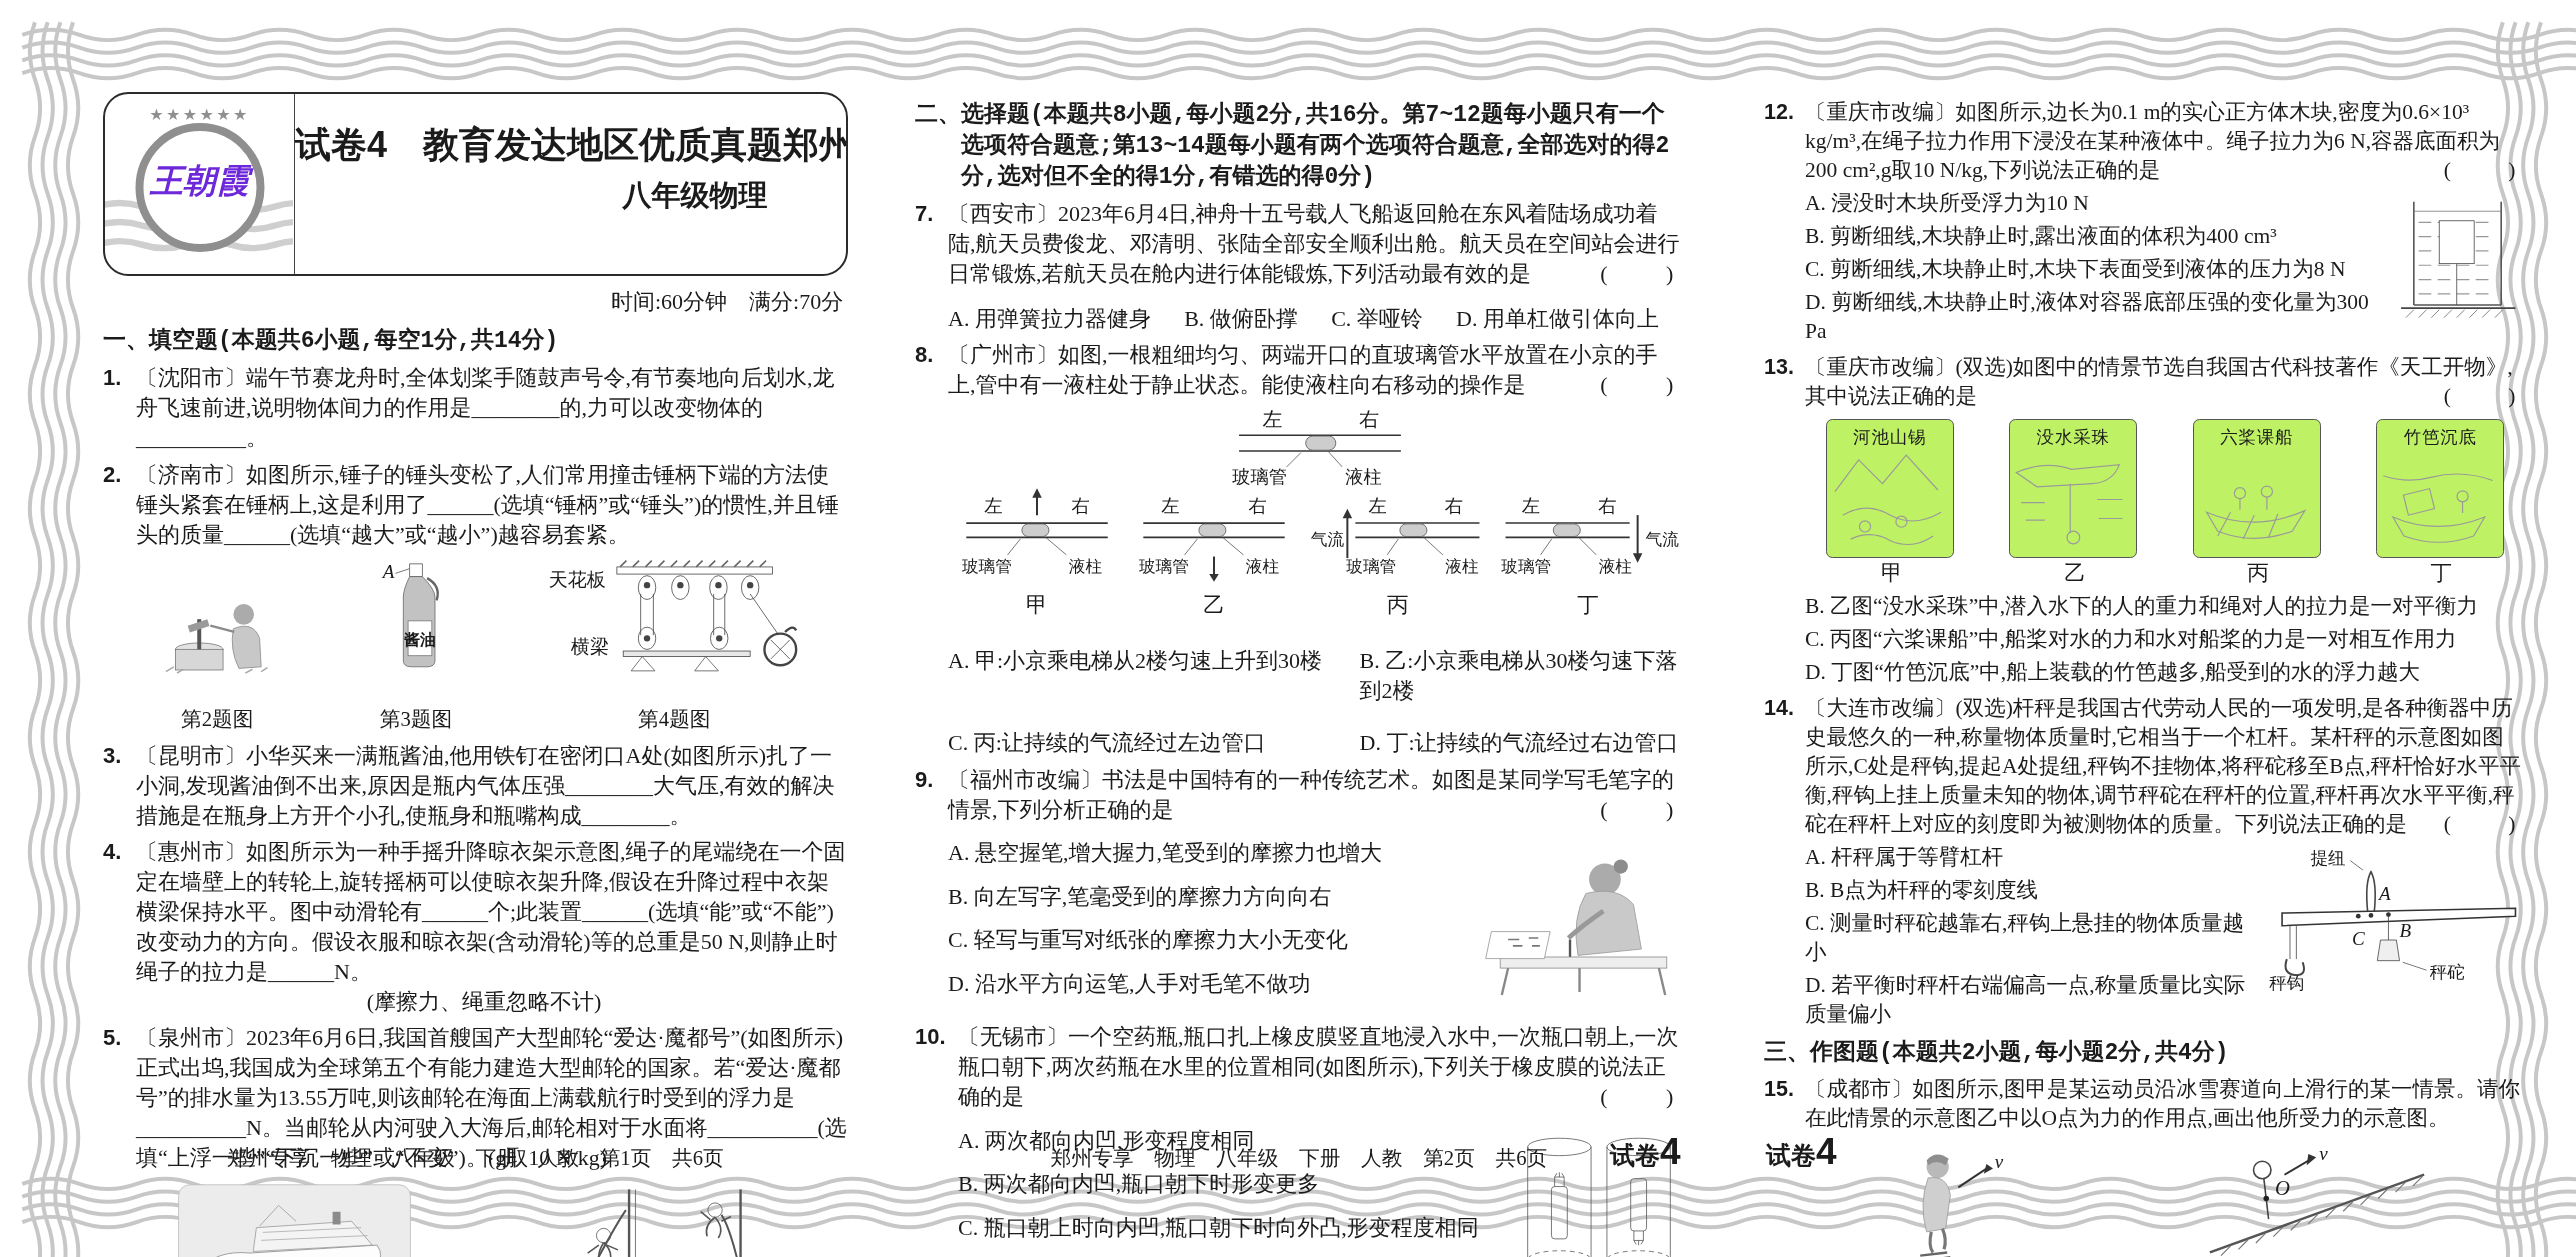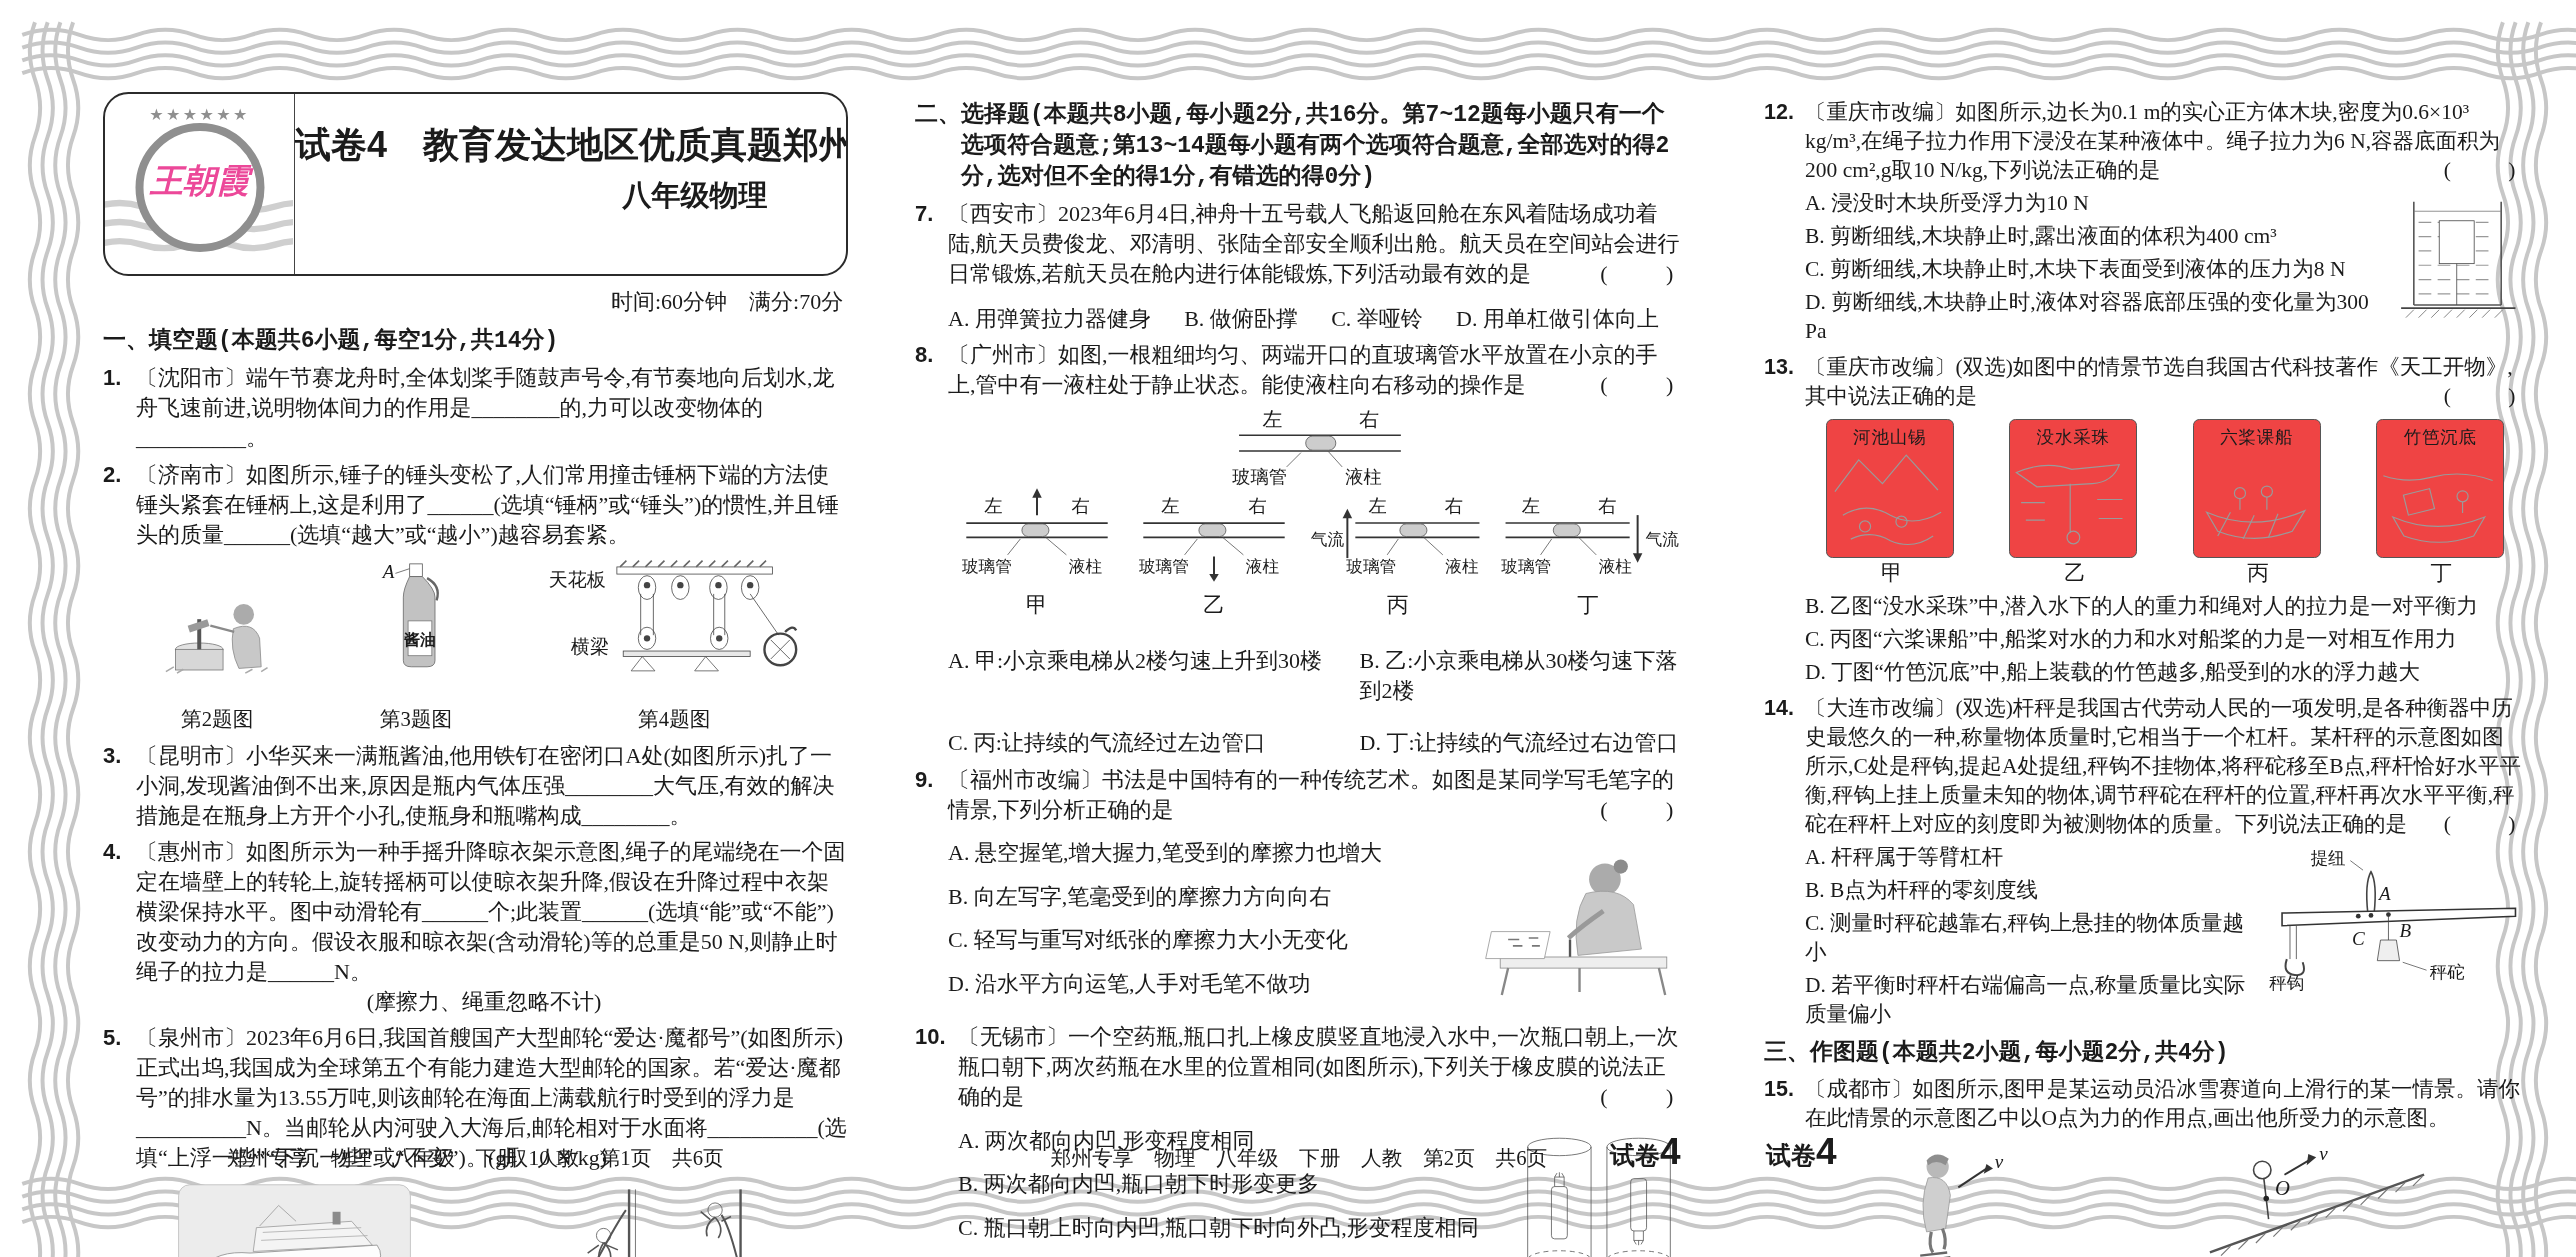--- a/index.html
+++ b/index.html
@@ -26,29 +26,29 @@
   .optgrid{display:grid;grid-template-columns:56% 44%;margin-top:3.2px;}
   .optgrid .opt{margin-top:22px;}
   .figrow{display:flex;justify-content:space-around;align-items:flex-end;margin:9.5px 0 4.8px 0;}
   .figure{text-align:center;}
   .figcap{font-size:20.7px;margin-top:18px;text-align:center;}
   .fig-center{display:flex;justify-content:center;margin:4.8px 0 0 0;}
   .tubelabel{font-size:21.5px;text-align:center;margin-top:0px;}
   .qfig-right{float:right;margin:0 0 4.8px 11px;}
   .clear{clear:both;}
   .picrow{display:flex;justify-content:space-between;padding:0 20.7px;margin:8px 0 1.6px 0;}
-  .picbox{width:126px;height:137px;border:1.6px solid #555;border-radius:6.4px;position:relative;background:#ef4444;overflow:hidden;}
+  .picbox{width:126px;height:137px;border:1.6px solid #555;border-radius:6.4px;position:relative;background:#bef264;overflow:hidden;}
   .piccap{position:absolute;top:3.2px;left:0;right:0;text-align:center;font-size:17.5px;letter-spacing:0.8px;}
   .piclabels{display:flex;justify-content:space-between;padding:0 73px 0 76px;font-size:21.5px;margin-bottom:3.2px;}
   
   .hbox{border:2.4px solid #2b2b2b;border-radius:25.4px;height:180px;display:flex;overflow:hidden;background:#fff;}
   .hlogo{width:189px;position:relative;border-right:1.6px solid #444;flex:none;}
   .stars{position:absolute;top:6.4px;left:50%;transform:translateX(-50%);color:#8f8f8f;font-size:16px;letter-spacing:2.4px;white-space:nowrap;}
   .ring{position:absolute;top:29px;left:50%;transform:translateX(-50%);width:113px;height:113px;border:8px solid #8f8f8f;border-radius:50%;background:#fff;z-index:2;}
-  .ringname{position:absolute;top:35px;left:0;right:0;text-align:center;font-size:33px;font-style:italic;font-weight:bold;font-family:"DejaVu Serif",serif;color:#ec4899;}
+  .ringname{position:absolute;top:35px;left:0;right:0;text-align:center;font-size:33px;font-style:italic;font-weight:bold;font-family:"DejaVu Serif",serif;color:#6d28d9;}
   .htitle{flex:1;text-align:center;padding-top:29px;}
   .t1{font-family:"Liberation Sans","DejaVu Sans",sans-serif;font-weight:bold;font-size:36px;line-height:44px;white-space:nowrap;}
   .t2{font-family:"Liberation Sans","DejaVu Sans",sans-serif;font-weight:bold;font-size:29px;margin-top:12.7px;}
   .timeline{text-align:right;font-size:22px;margin:11px 4.8px 4.8px 0;}
   
   .foot{position:absolute;top:1144px;z-index:2;font-size:20.7px;}
   .footc{text-align:center;}
   .f1{left:103px;width:745px;}
   .f2{left:915px;width:768px;}
   .f3{left:1764px;width:761px;}

